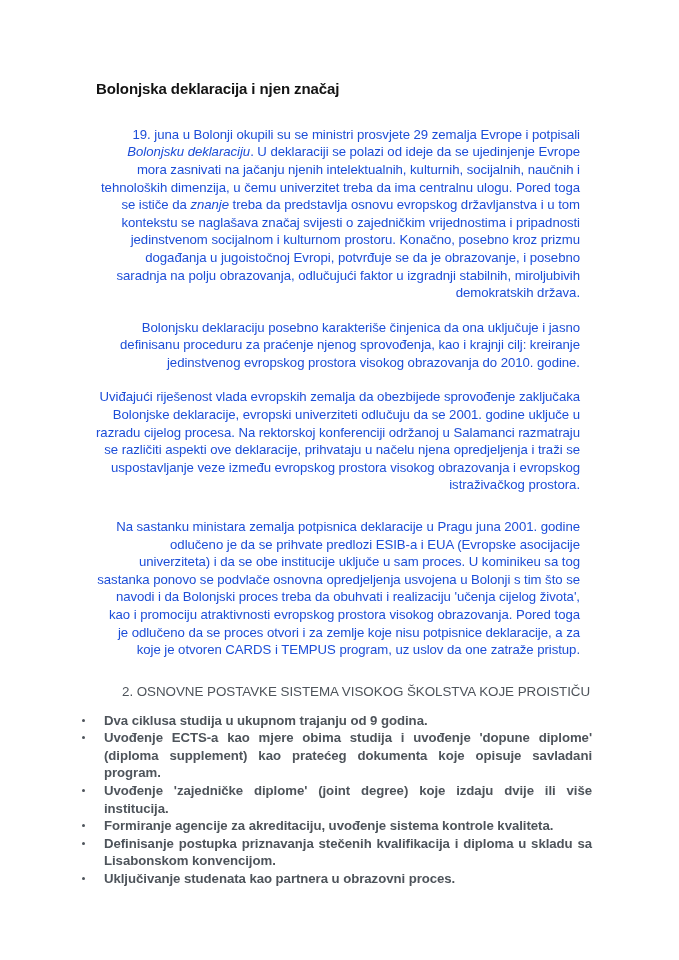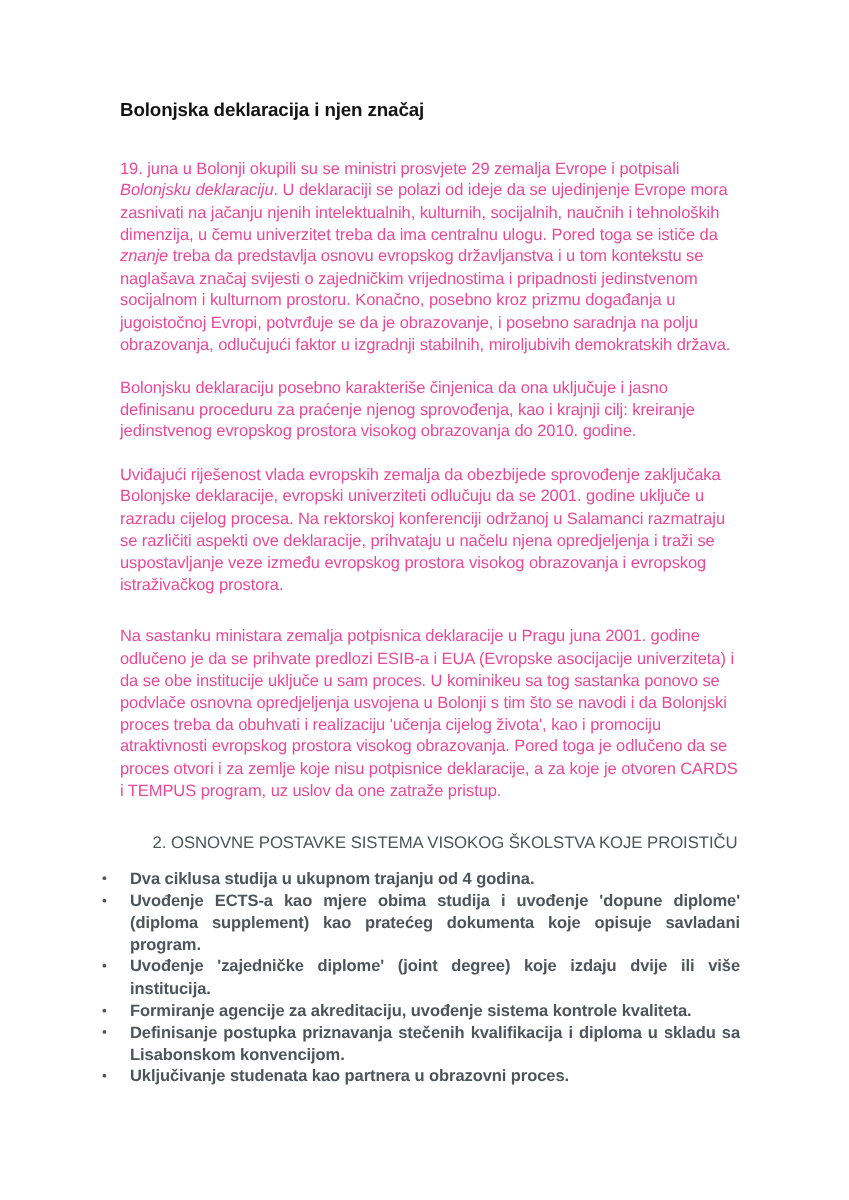--- a/index.html
+++ b/index.html
@@ -29,24 +29,24 @@
   .doc-title {
     font-size: 15px;
     font-weight: bold;
     color: #131313;
     letter-spacing: -0.1px;
     margin: 0 0 27px 0;
     line-height: 1.25;
   }
   .para {
     font-size: 13.2px;
-    color: #ec4899;
+    color: #1d4ed8;
     line-height: 17.6px;
-    margin: 0 0 17px 0;
-    text-align: left;
+    margin: 0 12px 17px 0;
+    text-align: right;
     letter-spacing: -0.05px;
   }
   .para.gap-after {
     margin-bottom: 24px;
   }
   .para em {
     font-style: italic;
   }
   .section-heading {
     font-size: 13.4px;
@@ -104,21 +104,21 @@
     <p class="para gap-after" id="para-3"><span>Uviđajući riješenost vlada evropskih zemalja da obezbijede sprovođenje zaključaka Bolonjske deklaracije, evropski univerziteti odlučuju da se 2001. godine uključe u razradu cijelog procesa. Na rektorskoj konferenciji održanoj u Salamanci razmatraju se različiti aspekti ove deklaracije, prihvataju u načelu njena opredjeljenja i traži se uspostavljanje veze između evropskog prostora visokog obrazovanja i evropskog istraživačkog prostora.</span></p>
     <p class="para gap-after" id="para-4"><span>Na sastanku ministara zemalja potpisnica deklaracije u Pragu juna 2001. godine odlučeno je da se prihvate predlozi ESIB-a i EUA (Evropske asocijacije univerziteta) i da se obe institucije uključe u sam proces. U kominikeu sa tog sastanka ponovo se podvlače osnovna opredjeljenja usvojena u Bolonji s tim što se navodi i da Bolonjski proces treba da obuhvati i realizaciju 'učenja cijelog života', kao i promociju atraktivnosti evropskog prostora  visokog obrazovanja. Pored toga je odlučeno da se proces otvori i za zemlje koje nisu potpisnice deklaracije, a za koje je otvoren CARDS i TEMPUS program, uz uslov da one zatraže pristup.</span></p>
 
     <div class="section-heading">
       <span class="indent"></span><span>2.</span>
       <span>OSNOVNE POSTAVKE SISTEMA VISOKOG ŠKOLSTVA KOJE PROISTIČU</span><br>
     </div>
 
     <ul class="bullet-list" id="bullet-list">
     <li>
-          <span>Dva ciklusa studija u ukupnom trajanju od 4 godina.</span>
+          <span>Dva ciklusa studija u ukupnom trajanju od 9 godina.</span>
         </li>
         <li>
           <span>Uvođenje ECTS-a kao mjere obima studija i uvođenje 'dopune diplome' (diploma supplement) kao pratećeg dokumenta koje opisuje savladani program.</span>
         </li>
         <li>
           <span>Uvođenje 'zajedničke diplome' (joint degree) koje izdaju dvije ili više institucija.</span>
         </li>
         <li>
           <span>Formiranje agencije za akreditaciju, uvođenje sistema kontrole kvaliteta.</span>
         </li>

